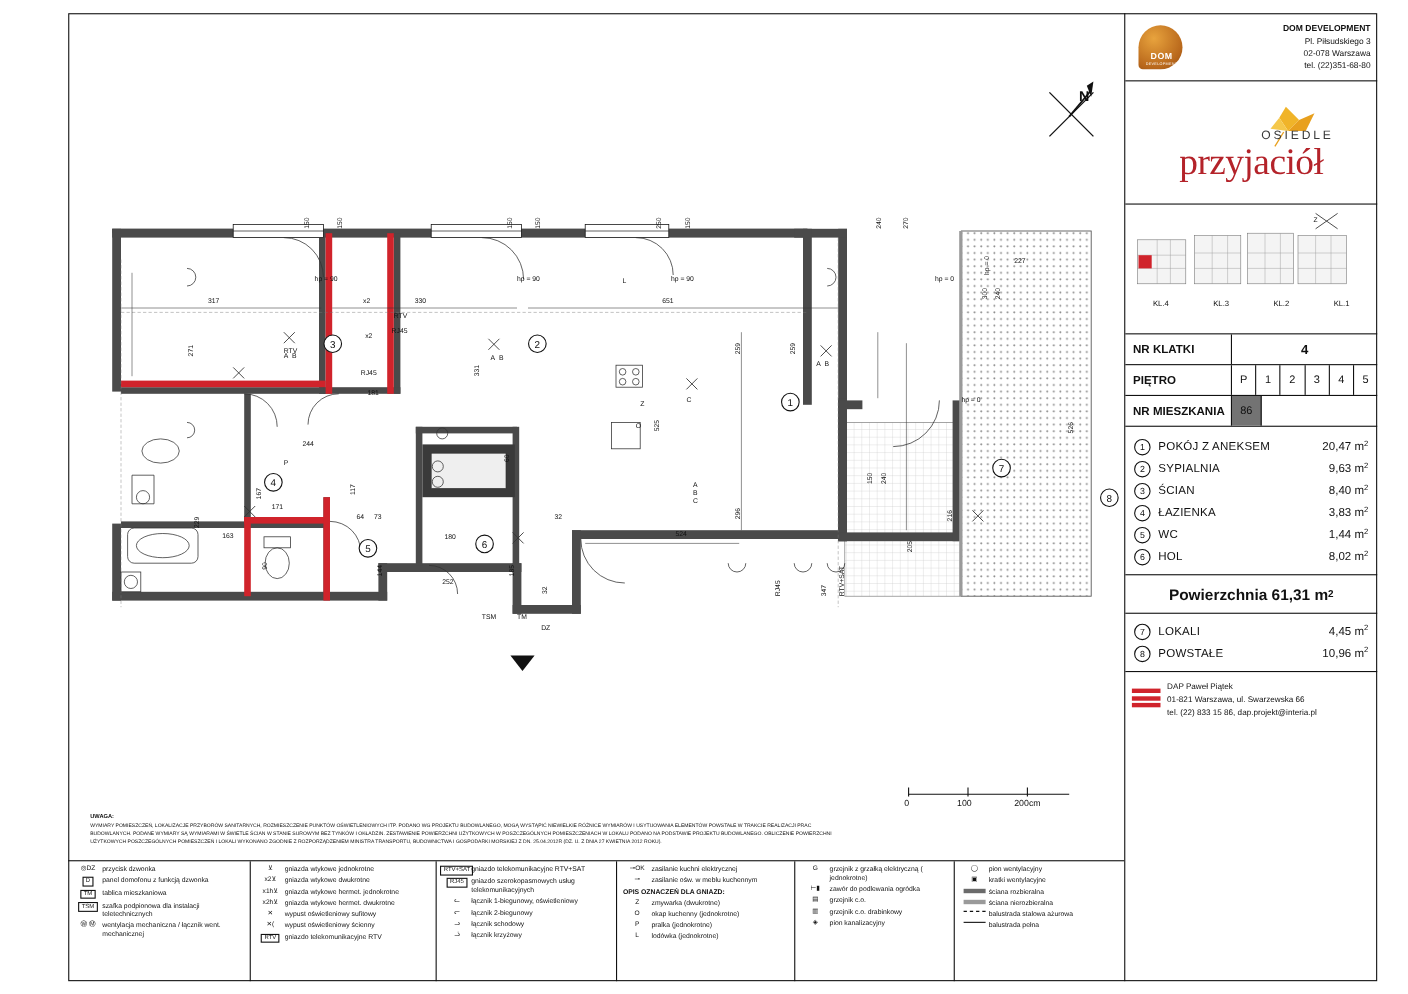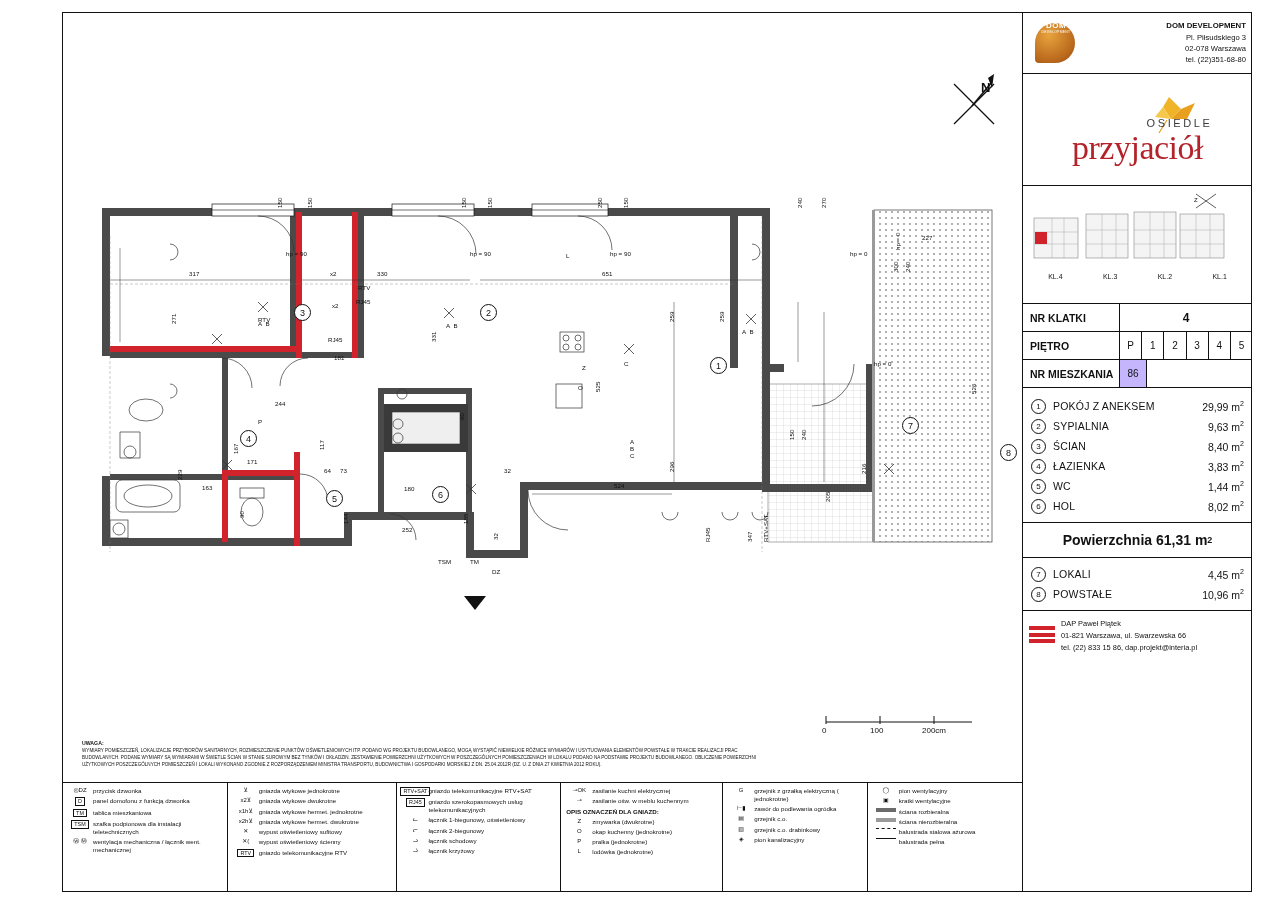--- a/index.html
+++ b/index.html
@@ -8,42 +8,42 @@
   .frame{position:absolute;left:62px;top:12px;width:1190px;height:880px;border:1px solid #111;box-sizing:border-box;}
 
   
   .panel{position:absolute;left:1022px;top:12px;width:230px;height:880px;border-left:1px solid #111;box-sizing:border-box;}
   .panel-row{border-bottom:1px solid #111;box-sizing:border-box;position:relative;}
 
   .dev-block{height:62px;display:flex;align-items:center;padding:4px 6px;box-sizing:border-box;}
   .dev-logo{width:52px;height:44px;position:relative;flex:0 0 52px;}
   .dev-logo .shape{position:absolute;left:6px;top:2px;width:40px;height:40px;border-radius:50% 50% 50% 10%;
       background:radial-gradient(circle at 35% 30%,#e8a33d,#b8671b 70%,#8d4a10);}
-  .dev-logo .txt{position:absolute;left:10px;top:0;width:34px;text-align:center;color:#fff;font-size:8px;font-weight:bold;letter-spacing:.5px;}
+  .dev-logo .txt{position:absolute;left:10px;top:26px;width:34px;text-align:center;color:#fff;font-size:8px;font-weight:bold;letter-spacing:.5px;}
   .dev-logo .txt small{display:block;font-size:3.4px;letter-spacing:.3px;font-weight:normal;}
   .dev-info{flex:1;text-align:right;font-size:7.6px;line-height:1.45;}
   .dev-info .nm{font-weight:bold;font-size:7.8px;}
 
   .brand{height:112px;display:flex;flex-direction:column;align-items:center;justify-content:center;}
   .brand .mark{position:relative;width:150px;height:40px;}
   .brand .osiedle{position:absolute;right:0px;top:22px;font-size:11px;letter-spacing:2.6px;color:#3a3a3a;text-align:right;}
   .brand .word{font-family:"Liberation Serif",serif;font-size:34px;color:#b4232a;letter-spacing:-0.5px;line-height:1;margin-top:-4px;}
 
   .keymap{height:118px;padding:6px 5px 2px;box-sizing:border-box;}
   .keymap .mini{position:relative;height:80px;}
   .keymap .labels{display:flex;justify-content:space-around;font-size:7px;margin-top:1px;}
 
   .tblrow{display:flex;align-items:center;height:27px;border-bottom:1px solid #111;}
   .tblrow .lbl{width:96px;padding-left:7px;font-size:10.5px;font-weight:bold;box-sizing:border-box;}
   .tblrow .val{flex:1;text-align:center;font-size:12px;font-weight:bold;border-left:1px solid #111;height:100%;
       display:flex;align-items:center;justify-content:center;}
   .floors{flex:1;display:flex;height:100%;border-left:1px solid #111;}
   .floors div{flex:1;display:flex;align-items:center;justify-content:center;font-size:10px;border-right:1px solid #111;}
   .floors div:last-child{border-right:none;}
-  .aptnum{background:#c4b5fd;}
+  .aptnum{background:#737373;}
 
   .rooms{padding:8px 8px 6px;box-sizing:border-box;border-bottom:1px solid #111;}
   .room{display:flex;align-items:center;height:20px;font-size:10.5px;}
   .room .circ{width:13px;height:13px;border:1px solid #111;border-radius:50%;font-size:8px;display:flex;
       align-items:center;justify-content:center;margin-right:7px;flex:0 0 13px;}
   .room .nm{flex:1;letter-spacing:.2px;}
   .room .ar{font-weight:normal;}
   .room .ar sup{font-size:7px;}
 
   .total{height:34px;display:flex;align-items:center;justify-content:center;font-size:14px;font-weight:bold;border-bottom:1px solid #111;}
@@ -655,21 +655,21 @@
       <div class="floors">
         <div class="aptnum" style="flex:0 0 26px">86</div>
         <div style="flex:1;border-right:none"></div>
       </div>
     </div>
 
     <div class="rooms">
       <div class="room">
         <div class="circ">1</div>
         <div class="nm">POKÓJ Z ANEKSEM</div>
-        <div class="ar"><span>29,99 m</span><sup>2</sup></div>
+        <div class="ar"><span>20,47 m</span><sup>2</sup></div>
       </div>
       <div class="room">
         <div class="circ">2</div>
         <div class="nm">SYPIALNIA</div>
         <div class="ar"><span>9,63 m</span><sup>2</sup></div>
       </div>
       <div class="room">
         <div class="circ">3</div>
         <div class="nm">ŚCIAN</div>
         <div class="ar"><span>8,40 m</span><sup>2</sup></div>

